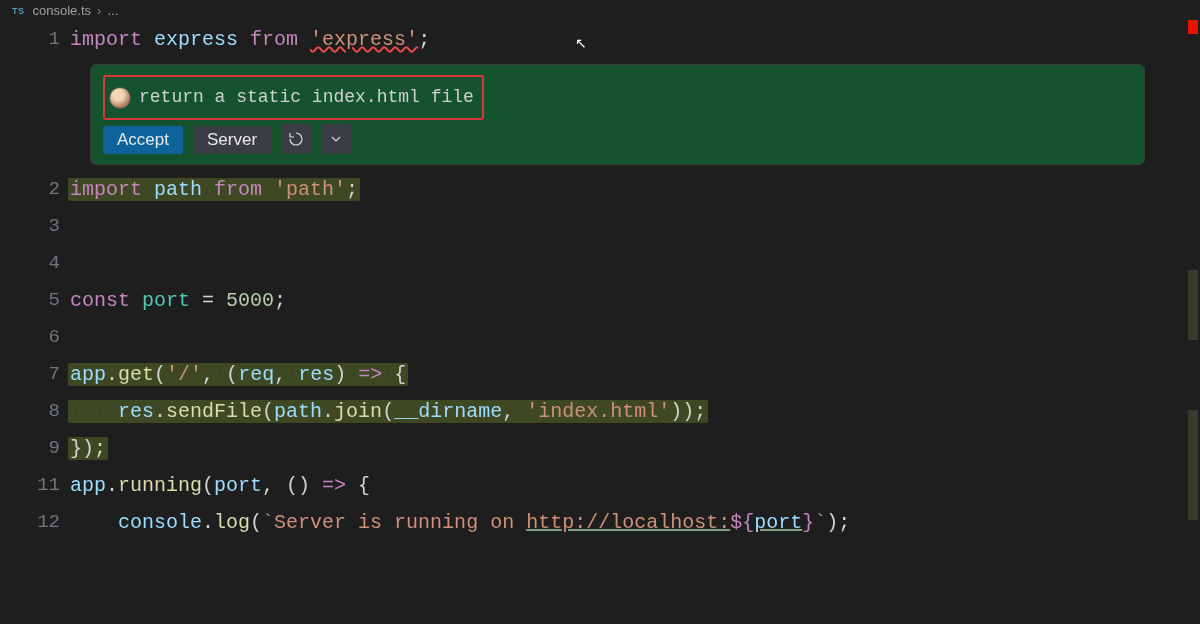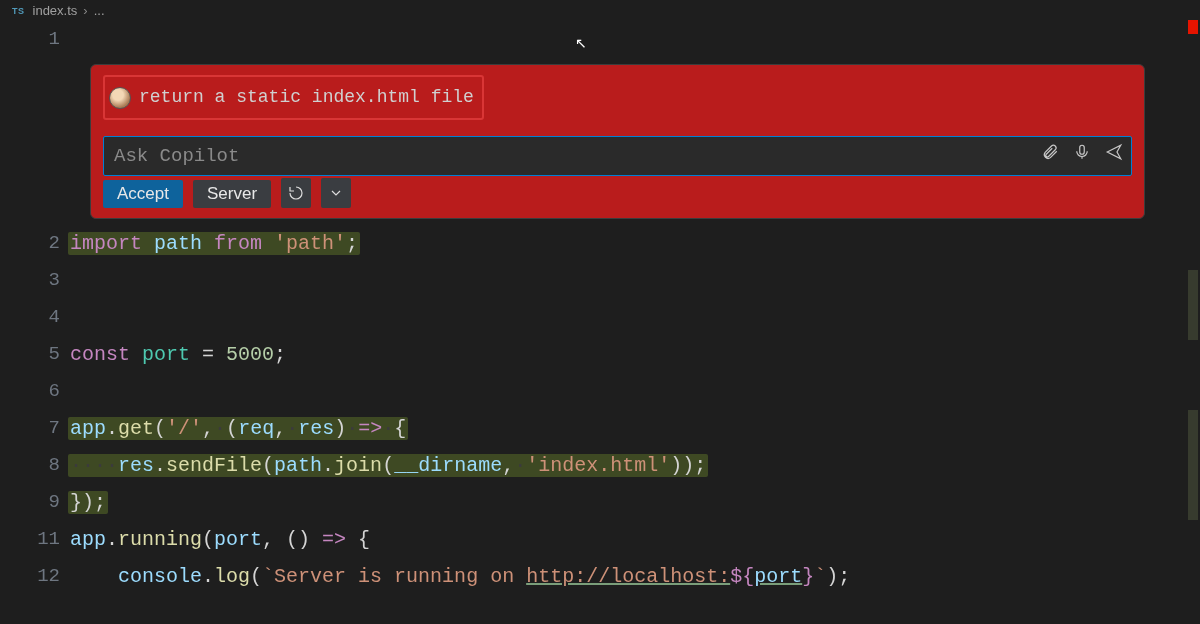--- a/index.html
+++ b/index.html
@@ -26,21 +26,21 @@
 .str{ color:#ce9178; }
 .num{ color:#b5cea8; }
 .pn { color:#d4d4d4; }
 .op { color:#d4d4d4; }
 .tp { color:#4ec9b0; }
 .ws { color:#3b3b3b; }
 .link{ text-decoration:underline; text-decoration-color:#7a9e7a; }
 .err { text-decoration:underline wavy #f14c4c; }
 
 
-.copilot { margin:6px 0 6px 90px; width:1055px; border:1px solid #3c3c3c; border-radius:6px; padding:10px 12px 10px 12px; background:#b91c1c; }
+.copilot { margin:6px 0 6px 90px; width:1055px; border:1px solid #3c3c3c; border-radius:6px; padding:10px 12px 10px 12px; background:#14532d; }
 .prompt-pill { display:inline-flex; align-items:center; gap:8px; border:2px solid #d93636; border-radius:3px; padding:2px 8px 2px 4px; font-size:18px; color:#d0d0d0; }
 .avatar { width:22px; height:22px; border-radius:50%; background:radial-gradient(circle at 40% 35%, #f3d8b6 30%, #aa7b55 70%); display:inline-block; border:1px solid #555; }
 .ask-row { margin-top:14px; display:flex; align-items:center; border:1px solid #007fd4; border-radius:2px; background:#2a2a2a; height:40px; padding:0 8px 0 10px; }
 .ask-row input { flex:1; background:transparent; border:none; outline:none; color:#ccc; font-size:19px; font-family:inherit; }
 .ask-row input::placeholder { color:#8a8a8a; }
 .ask-icons { display:flex; gap:14px; color:#c8c8c8; align-items:center; }
 .ask-icons svg { width:18px; height:18px; stroke:#c8c8c8; fill:none; stroke-width:1.6; }
 .btn-row { margin-top:2px; display:flex; gap:10px; align-items:flex-end; }
 .btn { font-size:17px; padding:4px 14px; border-radius:2px; cursor:pointer; border:none; color:#e8e8e8; }
 .btn.primary { background:#0e639c; }
@@ -57,50 +57,36 @@
 </style>
 </head>
 <body>
 
 <div class="editor">
 
   <span class="cursor-arrow">↖</span>
 
   <div class="breadcrumb">
     <span class="ts-badge">TS</span>
-    <span>index.ts</span>
+    <span>console.ts</span>
     <span class="chev">›</span>
     <span>...</span>
   </div>
 
   <div class="code-area">
 
     <div class="row">
       <div class="gutter">1</div>
+      <div class="code"><span class="kw">import</span> <span class="id">express</span> <span class="kw">from</span> <span class="str err">'express'</span><span class="pn">;</span></div>
     </div>
 
     <div class="copilot">
       <div class="prompt-pill">
         <span class="avatar"></span>
         <span>return a static index.html file</span>
-      </div>
-      <div class="ask-row">
-        <input type="text" placeholder="Ask Copilot" style="">
-        <div class="ask-icons">
-          <span><svg viewBox="0 0 24 24">
-                <path d="M21 11l-8.5 8.5a5 5 0 01-7-7L14 4a3.5 3.5 0 115 5l-9 9a2 2 0 11-3-3l8-8"></path>
-              </svg></span>
-          <span><svg viewBox="0 0 24 24">
-                <rect x="9" y="3" width="6" height="12" rx="3"></rect>
-                <path d="M5 11a7 7 0 0014 0M12 18v3"></path>
-              </svg></span>
-          <span><svg viewBox="0 0 24 24">
-                <path d="M3 12l18-9-5 9 5 9z"></path>
-              </svg></span>
-        </div>
       </div>
       <div class="btn-row">
         <button class="btn primary">Accept</button>
         <button class="btn secondary">Server</button>
         <div class="iconbtn">
             <svg viewBox="0 0 24 24">
               <path d="M3 12a9 9 0 109-9"></path>
               <path d="M3 3v6h6"></path>
             </svg>
           </div>

